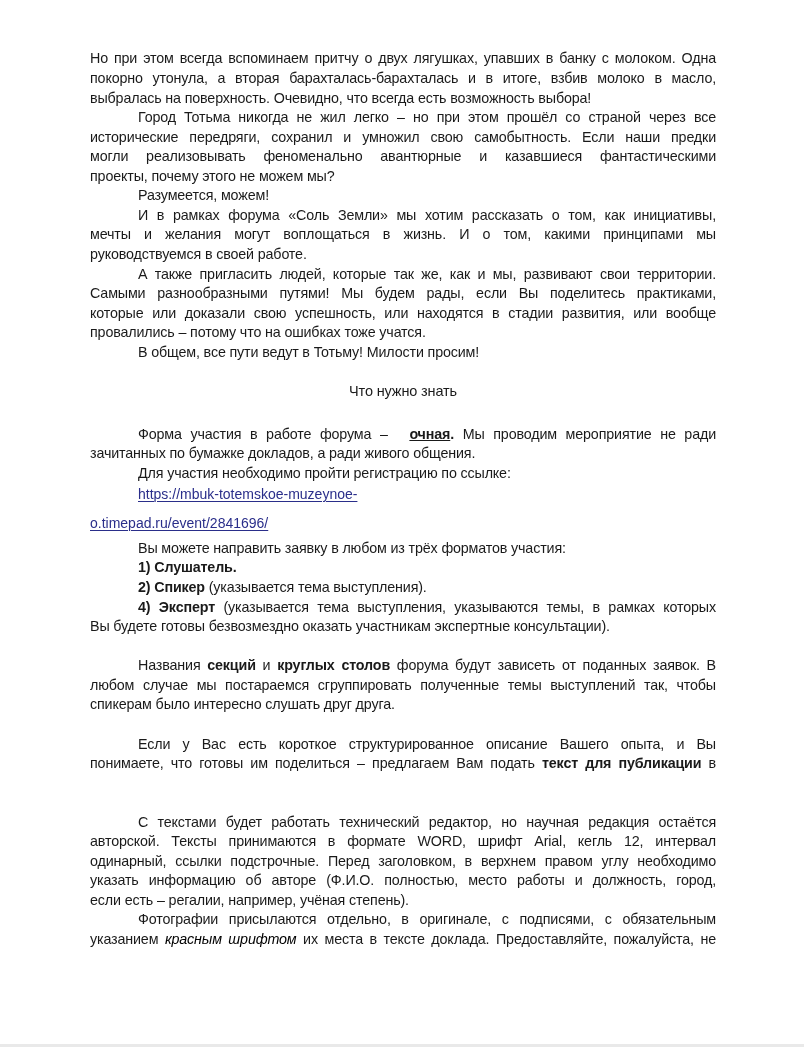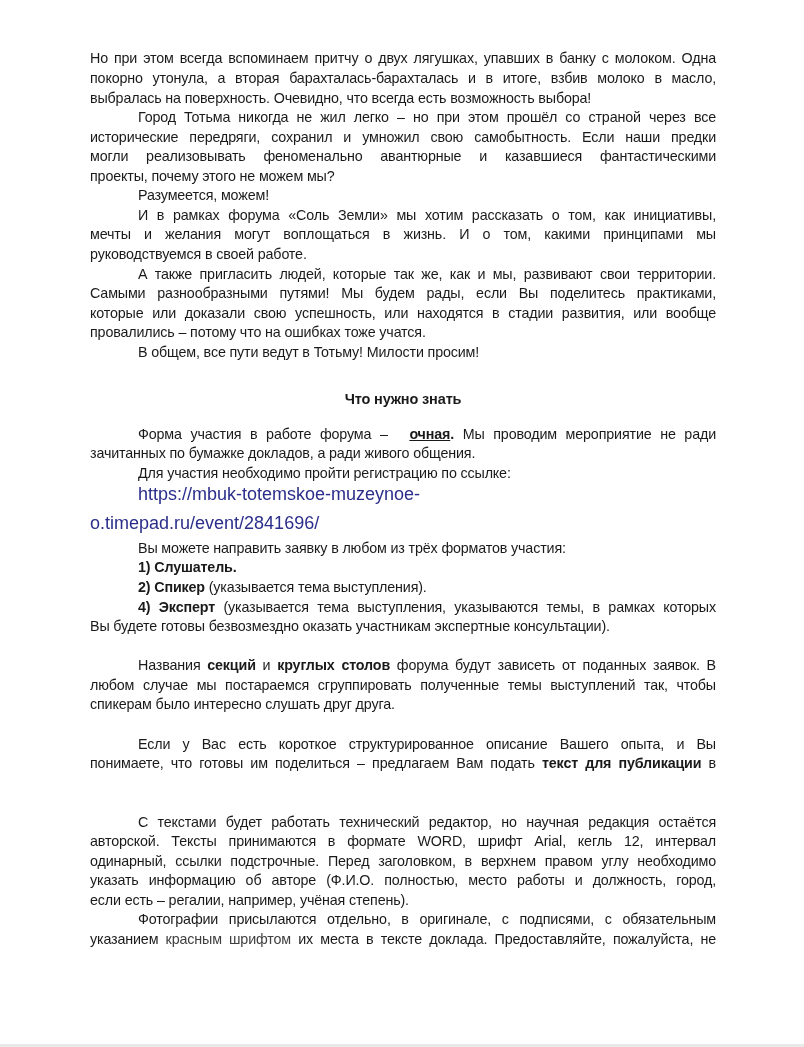--- a/index.html
+++ b/index.html
@@ -13,25 +13,25 @@
     position: absolute; left: 90px; width: 626px; height: 20px;
     font-size: 14.3px; line-height: 20px; white-space: nowrap;
     text-align: justify; text-align-last: justify;
     letter-spacing: -0.15px;
   }
   .line.last { text-align-last: left; }
   .line.ind { left: 138px; width: 578px; }
   .line.center { text-align: center; text-align-last: center; }
   .b { font-weight: bold; }
   .u { text-decoration: underline; margin-left: 13px; }
-  .red { color: #404040; }
-  .heading { font-weight: bold; font-size: 14.5px; margin-top: 8px; }
+  .red { color: #000000; font-style: italic; }
+  .heading { font-weight: normal; font-size: 14.5px; }
   .link {
-    font-size: 18px; line-height: 26px; height: 26px; color: #2a2e8a;
-    text-decoration-thickness: 1px; text-underline-offset: 2px;
+    font-size: 14px; line-height: 26px; height: 26px; color: #2a2e8a;
+    text-decoration: underline; text-decoration-thickness: 1px; text-underline-offset: 2px;
     text-align: left; text-align-last: left; letter-spacing: 0;
   }
 </style>
 </head>
 <body>
 
 <div class="page">
 
   <div class="line" style="top:48px">Но при этом всегда вспоминаем притчу о двух лягушках, упавших в банку с молоком. Одна</div>
   <div class="line" style="top:68px">покорно утонула, а вторая барахталась-барахталась и в итоге, взбив молоко в масло,</div>

